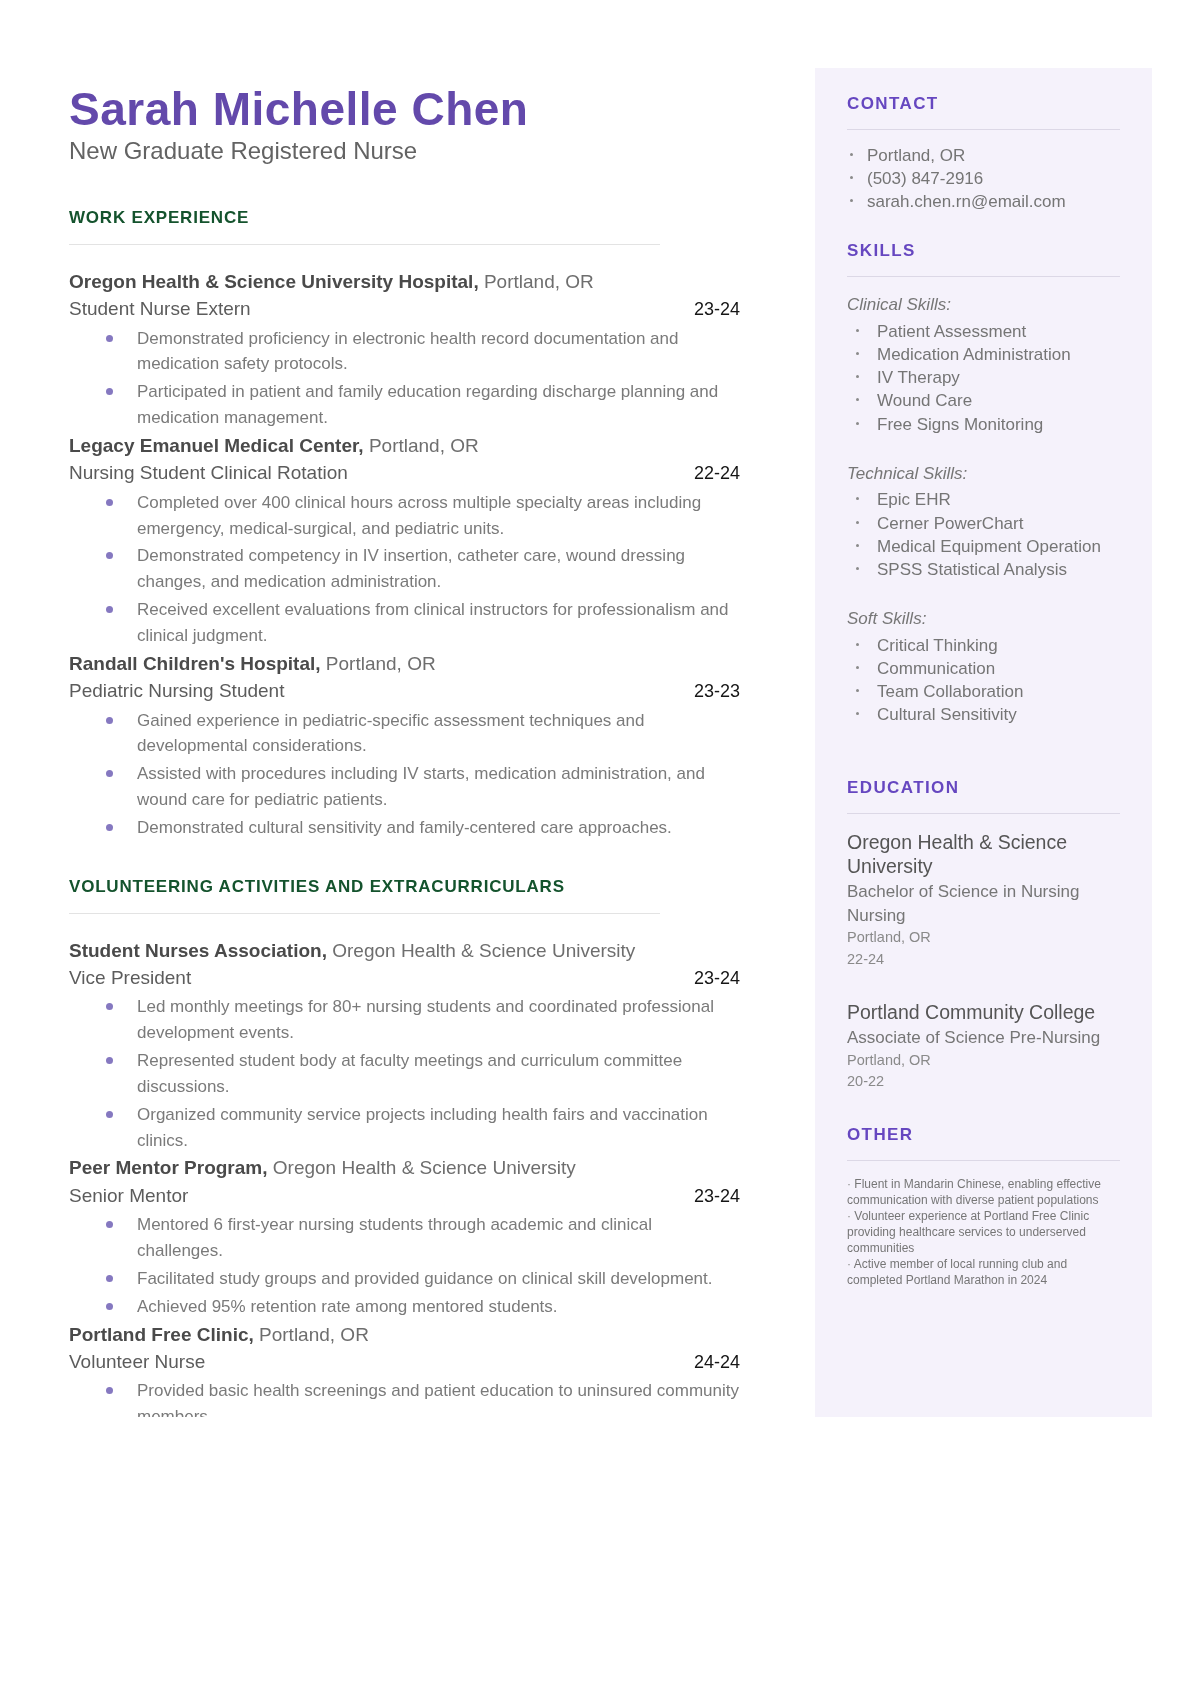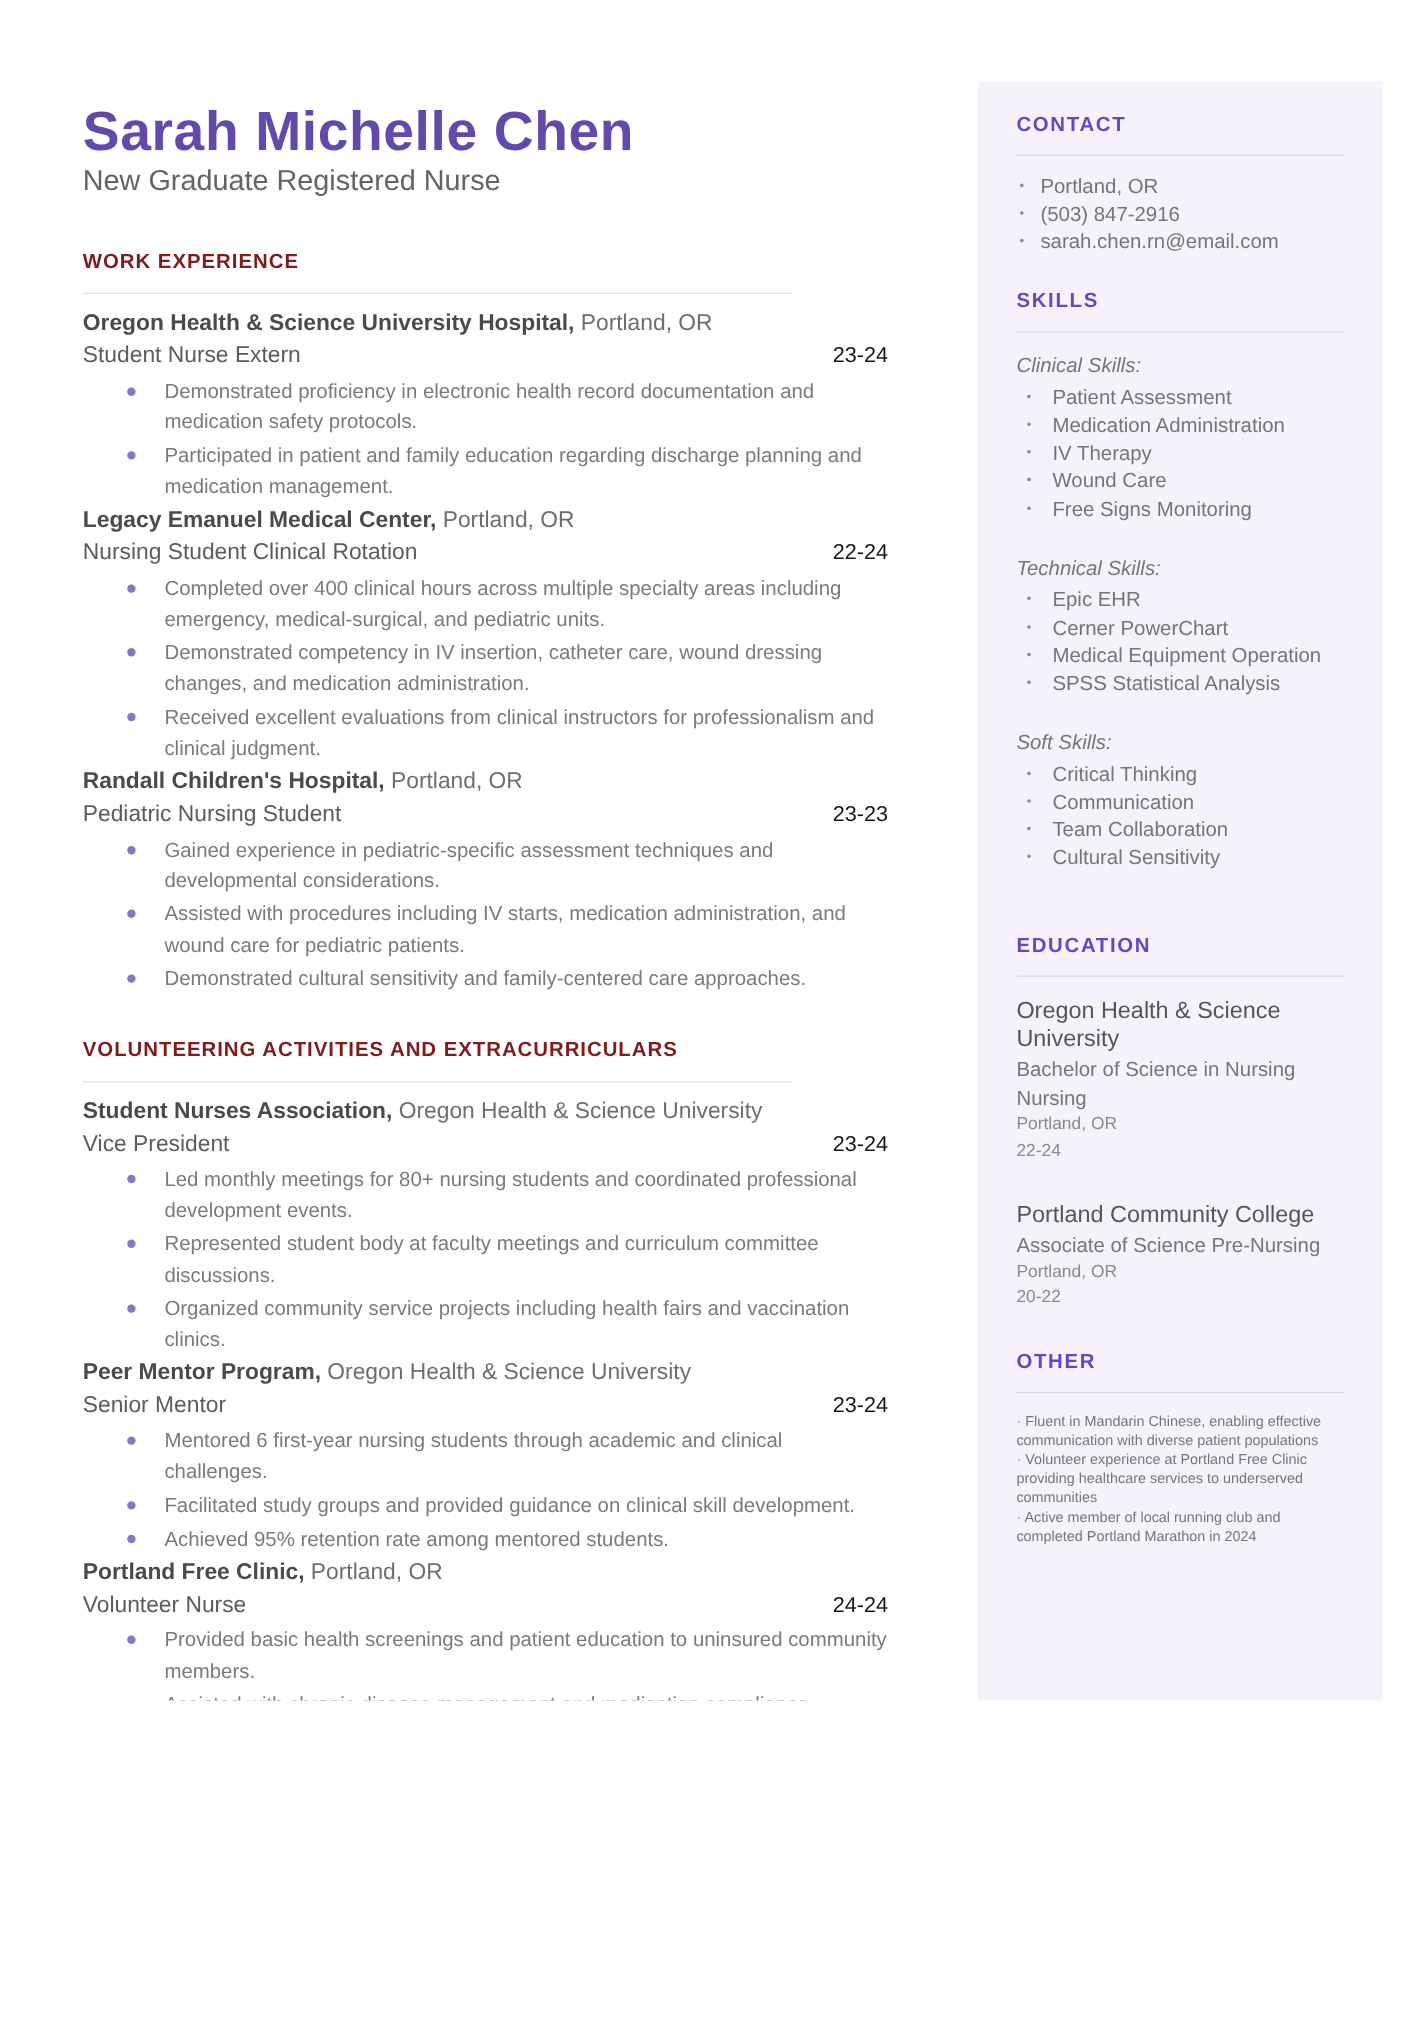--- a/index.html
+++ b/index.html
@@ -4,24 +4,24 @@
 <style>
   * { margin:0; padding:0; box-sizing:border-box; }
   html,body { width:1190px; height:1683px; background:#ffffff; font-family:"Liberation Sans", sans-serif; }
   .page { position:relative; width:1190px; height:1417px; background:#ffffff; overflow:hidden; }
 
   
   .main-col { position:absolute; left:69px; top:0; width:671px; }
   .person-name { margin-top:84px; font-size:46px; font-weight:700; letter-spacing:0.5px; color:#6349ab; line-height:1.1; }
   .person-title { font-size:24px; font-weight:400; color:#636363; line-height:1.3; }
 
-  .main-section-title { margin-top:42px; font-size:17px; font-weight:700; letter-spacing:0.8px; color:#7f1d1d; }
+  .main-section-title { margin-top:42px; font-size:17px; font-weight:700; letter-spacing:0.8px; color:#14532d; }
   .main-divider { margin-top:16px; width:591px; height:1px; background:#e3e3e3; }
 
-  .entry { margin-top:12px; }
+  .entry { margin-top:24px; }
   .entry + .entry { margin-top:2px; }
   .company-line { font-size:19px; color:#6e6e6e; line-height:1.38; }
   .company-line b { font-weight:700; color:#4a4a4a; }
   .role-line { display:flex; justify-content:space-between; align-items:baseline; font-size:19px; color:#5c5c5c; line-height:1.4; margin-top:1px; }
   .role-date { font-size:18px; color:#161616; font-weight:500; }
   .bullets { list-style:none; margin-top:3px; }
   .bullets li { position:relative; padding-left:68px; font-size:17px; color:#7a7a7a; line-height:1.52; margin-top:2px; }
   .bdot { position:absolute; left:37px; top:9px; width:7px; height:7px; border-radius:50%; background:#8578c0; }
 
   

